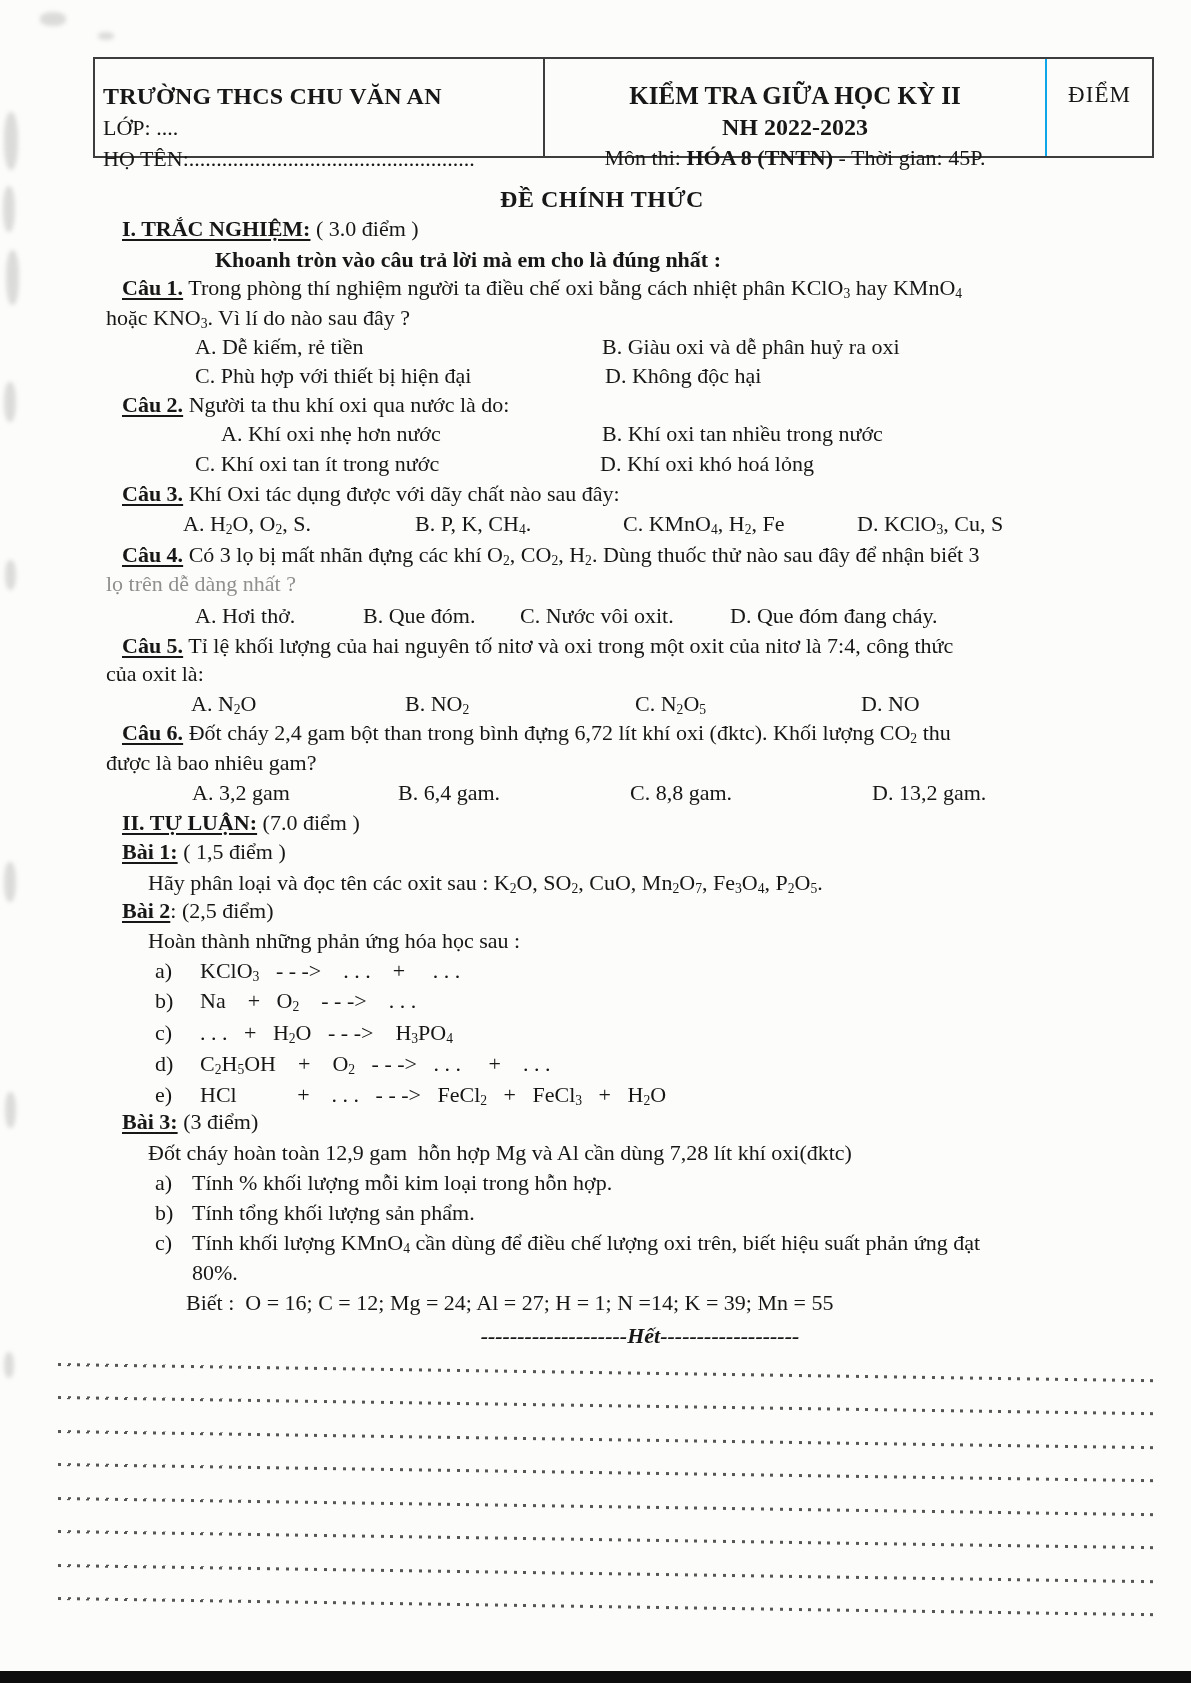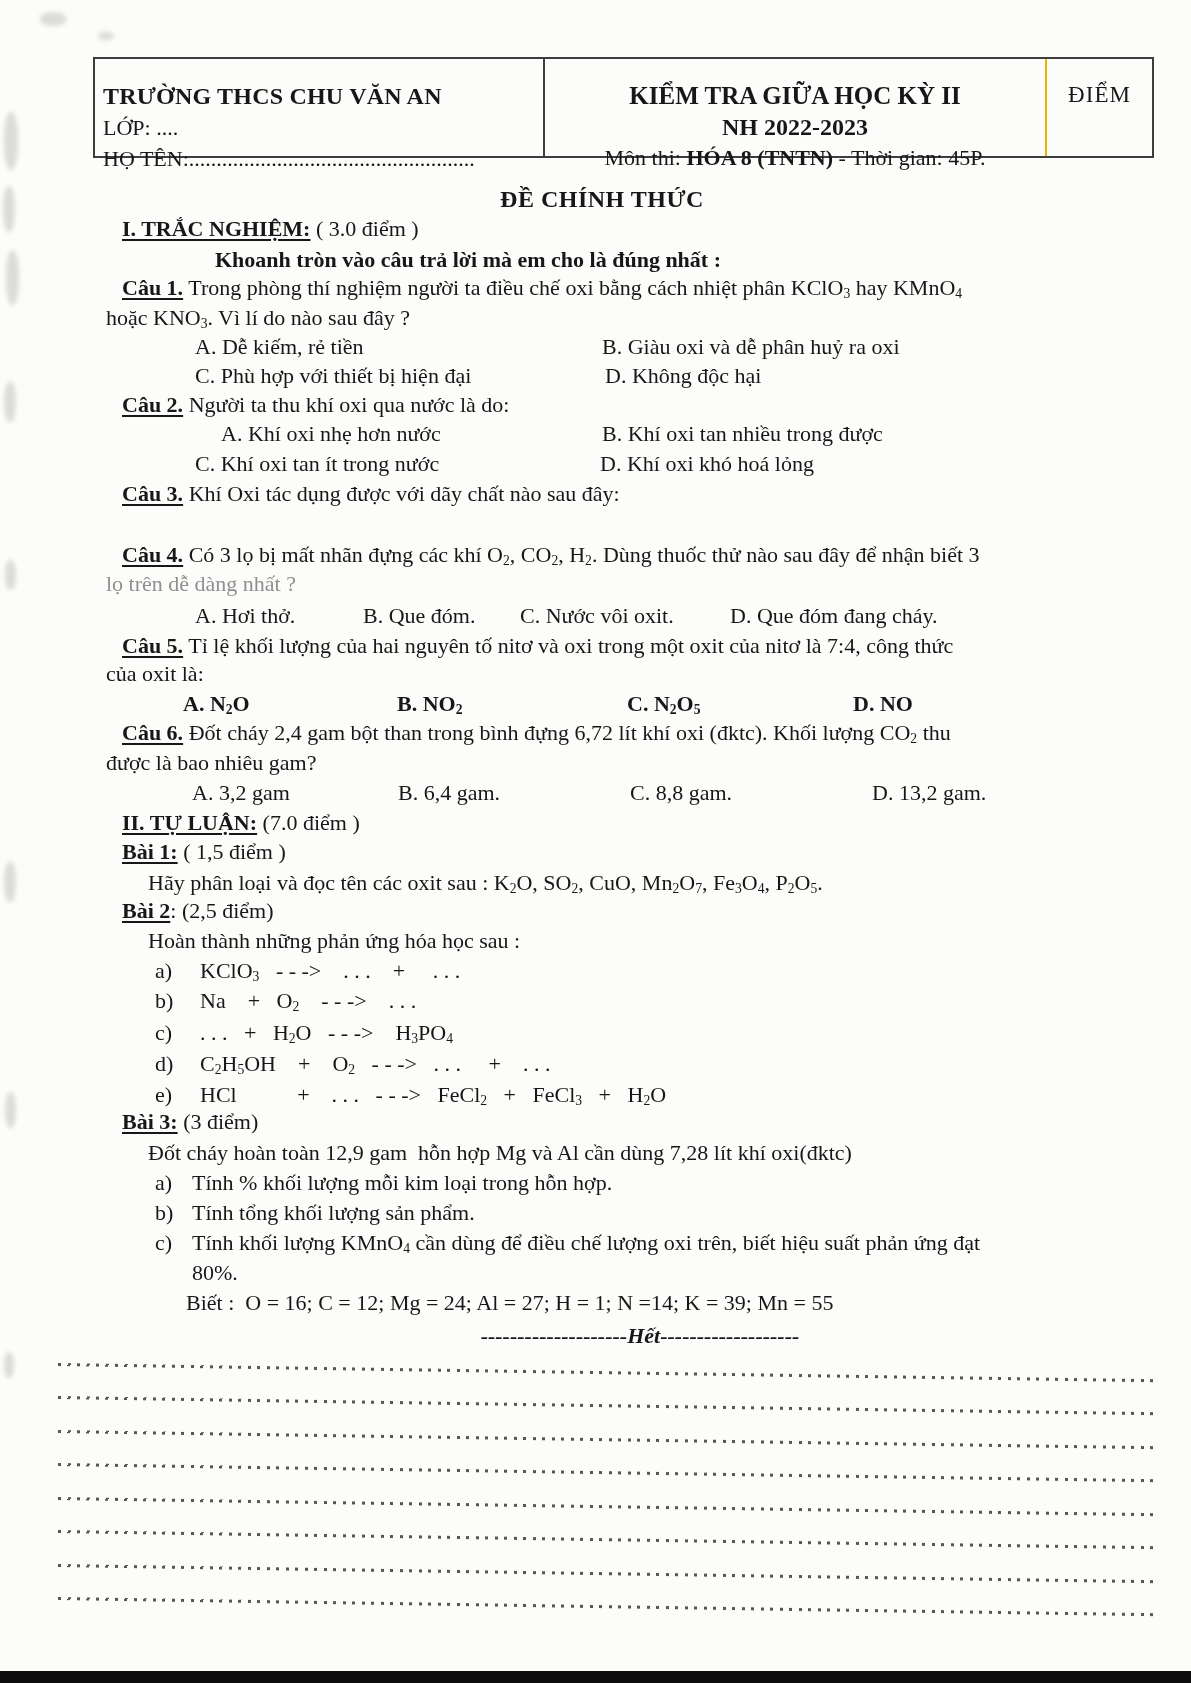--- a/index.html
+++ b/index.html
@@ -13,21 +13,21 @@
   .b{font-weight:bold;}
   .opt{position:absolute;top:0;white-space:pre;}
   sub{font-size:0.62em;vertical-align:-0.22em;line-height:0;}
   .faded{color:#8f8f8f;}
   .center{text-align:center;}
   
   .htable{position:absolute;left:93px;top:57px;width:1061px;height:101px;
     border:2px solid #3d3d3d;display:flex;box-sizing:border-box;}
   .hcol{box-sizing:border-box;padding:21px 8px;}
   .hcol1{width:450px;border-right:2px solid #3d3d3d;}
-  .hcol2{width:502px;border-right:2px solid #eab308;display:flex;flex-direction:column;align-items:center;}
+  .hcol2{width:502px;border-right:2px solid #0ea5e9;display:flex;flex-direction:column;align-items:center;}
   .hcol3{flex:1;text-align:center;}
   .school{font-size:24px;font-weight:bold;letter-spacing:.2px;line-height:32px;}
   .hrow{font-size:22px;line-height:31px;}
   .examtitle{font-size:25px;font-weight:bold;line-height:32px;}
   .examyear{font-size:24px;font-weight:bold;line-height:30px;}
   .subject{font-size:22px;line-height:32px;display:flex;}
   .subject span{white-space:pre;}
   .score{font-size:23px;line-height:30px;letter-spacing:1px;}
   .doc-title{font-size:24px;font-weight:bold;letter-spacing:.5px;}
   
@@ -87,41 +87,47 @@
     <span class="opt" style="left:602px;">B. Giàu oxi và dễ phân huỷ ra oxi</span>
   </div>
   <div class="line" style="left:0;top:362px;width:1191px;">
     <span class="opt" style="left:195px;">C. Phù hợp với thiết bị hiện đại</span>
     <span class="opt" style="left:605px;">D. Không độc hại</span>
   </div>
 
   <div class="line" style="left:122px;top:391px;"><span class="lbl">Câu 2.</span><span> Người ta thu khí oxi qua nước là do:</span></div>
   <div class="line" style="left:0;top:420px;width:1191px;">
     <span class="opt" style="left:195px;margin-left:26px;">A. Khí oxi nhẹ hơn nước</span>
-    <span class="opt" style="left:602px;">B. Khí oxi tan nhiều trong được</span>
+    <span class="opt" style="left:602px;">B. Khí oxi tan nhiều trong nước</span>
   </div>
   <div class="line" style="left:0;top:450px;width:1191px;">
     <span class="opt" style="left:195px;">C. Khí oxi tan ít trong nước</span>
     <span class="opt" style="left:600px;">D. Khí oxi khó hoá lỏng</span>
   </div>
 
   <div class="line" style="left:122px;top:480px;"><span class="lbl">Câu 3.</span><span> Khí Oxi tác dụng được với dãy chất nào sau đây:</span></div>
+  <div class="line" style="left:0;top:510px;width:1191px;">
+    <span class="opt" style="left:183px;">A. H<sub>2</sub>O, O<sub>2</sub>, S.</span>
+    <span class="opt" style="left:415px;">B. P, K, CH<sub>4</sub>.</span>
+    <span class="opt" style="left:623px;">C. KMnO<sub>4</sub>, H<sub>2</sub>, Fe</span>
+    <span class="opt" style="left:857px;">D. KClO<sub>3</sub>, Cu, S</span>
+  </div>
 
   <div class="line" style="left:122px;top:541px;"><span class="lbl">Câu 4.</span><span> Có 3 lọ bị mất nhãn đựng các khí O<sub>2</sub>, CO<sub>2</sub>, H<sub>2</sub>. Dùng thuốc thử nào sau đây để nhận biết 3</span></div>
   <div class="line faded" style="left:106px;top:570px;">lọ trên dễ dàng nhất ?</div>
   <div class="line" style="left:0;top:602px;width:1191px;">
     <span class="opt" style="left:195px;">A. Hơi thở.</span>
     <span class="opt" style="left:363px;">B. Que đóm.</span>
     <span class="opt" style="left:520px;">C. Nước vôi oxit.</span>
     <span class="opt" style="left:730px;">D. Que đóm đang cháy.</span>
   </div>
 
   <div class="line" style="left:122px;top:632px;"><span class="lbl">Câu 5.</span><span> Tỉ lệ khối lượng của hai nguyên tố nitơ và oxi trong một oxit của nitơ là 7:4, công thức</span></div>
   <div class="line" style="left:106px;top:660px;">của oxit là:</div>
-  <div class="line" style="left:0;top:690px;width:974px;font-weight:bold;">
+  <div class="line" style="left:8px;top:690px;width:974px;">
     <span class="opt" style="left:183px;">A. N<sub>2</sub>O</span>
     <span class="opt" style="left:397px;">B. NO<sub>2</sub></span>
     <span class="opt" style="left:627px;">C. N<sub>2</sub>O<sub>5</sub></span>
     <span class="opt" style="left:853px;">D. NO</span>
   </div>
 
   <div class="line" style="left:122px;top:719px;"><span class="lbl">Câu 6.</span><span> Đốt cháy 2,4 gam bột than trong bình đựng 6,72 lít khí oxi (đktc). Khối lượng CO<sub>2</sub> thu</span></div>
   <div class="line" style="left:106px;top:749px;">được là bao nhiêu gam?</div>
   <div class="line" style="left:0;top:779px;width:1191px;">
     <span class="opt" style="left:192px;">A. 3,2 gam</span>

